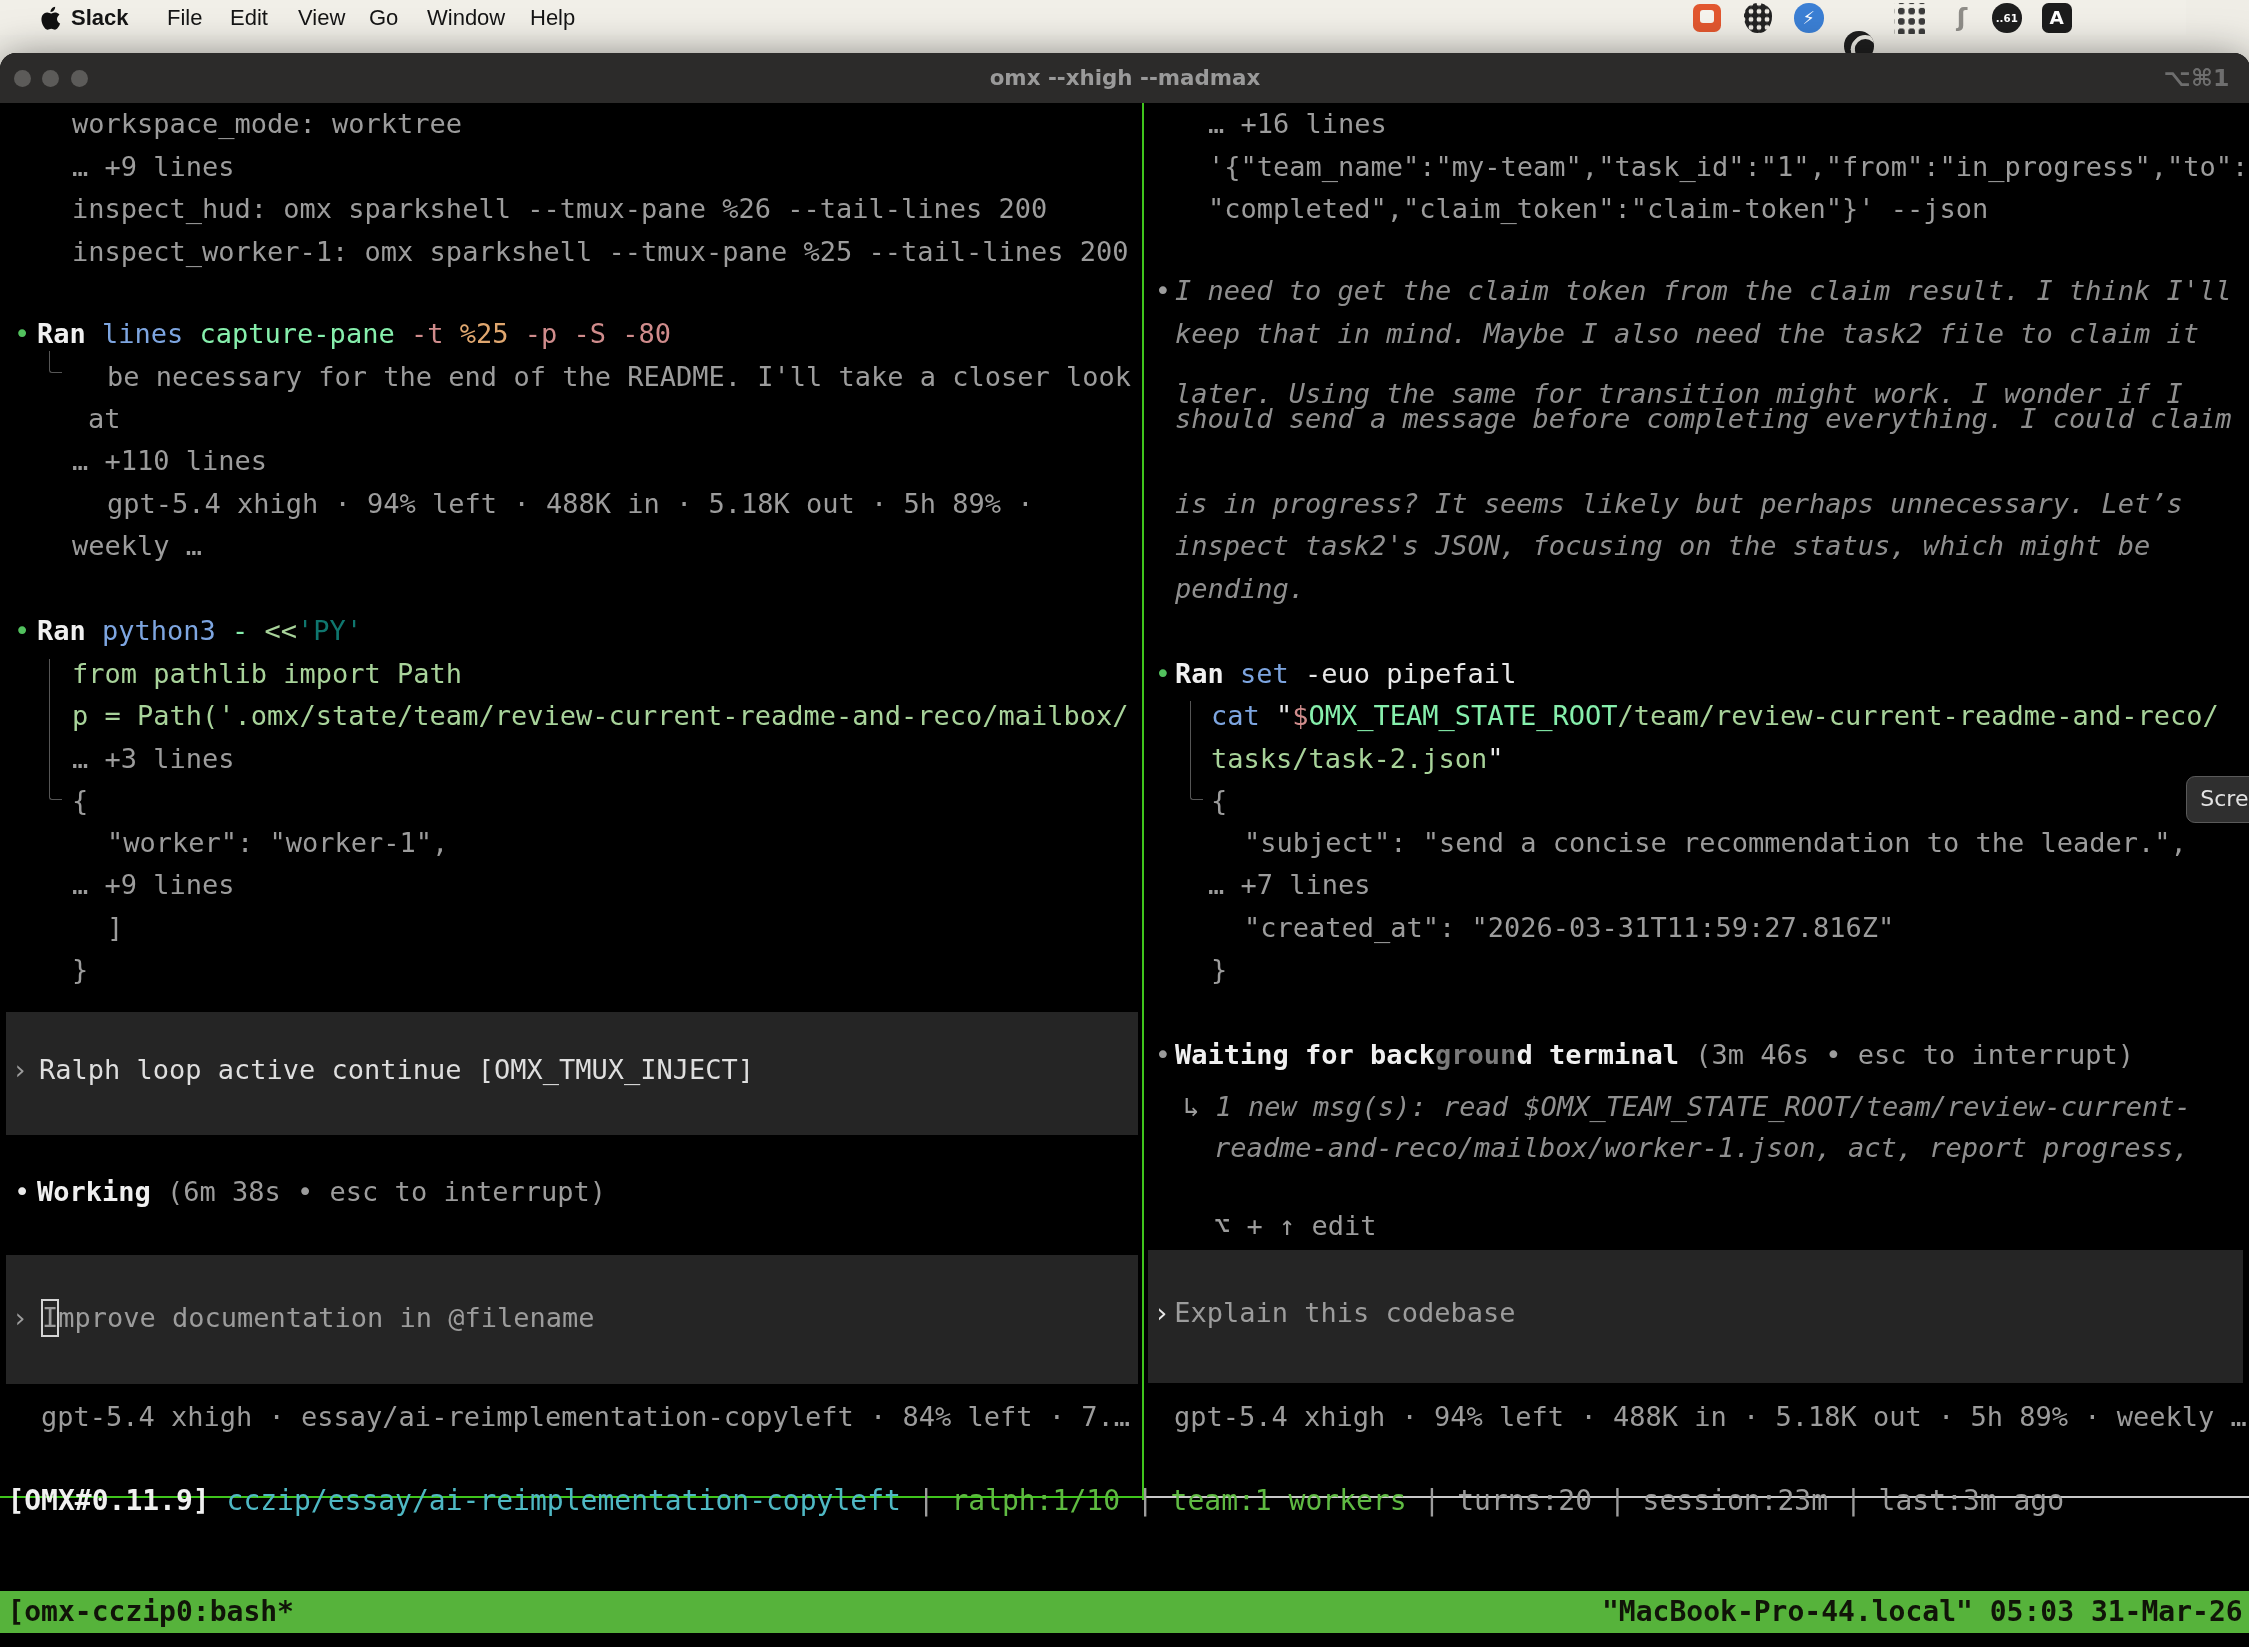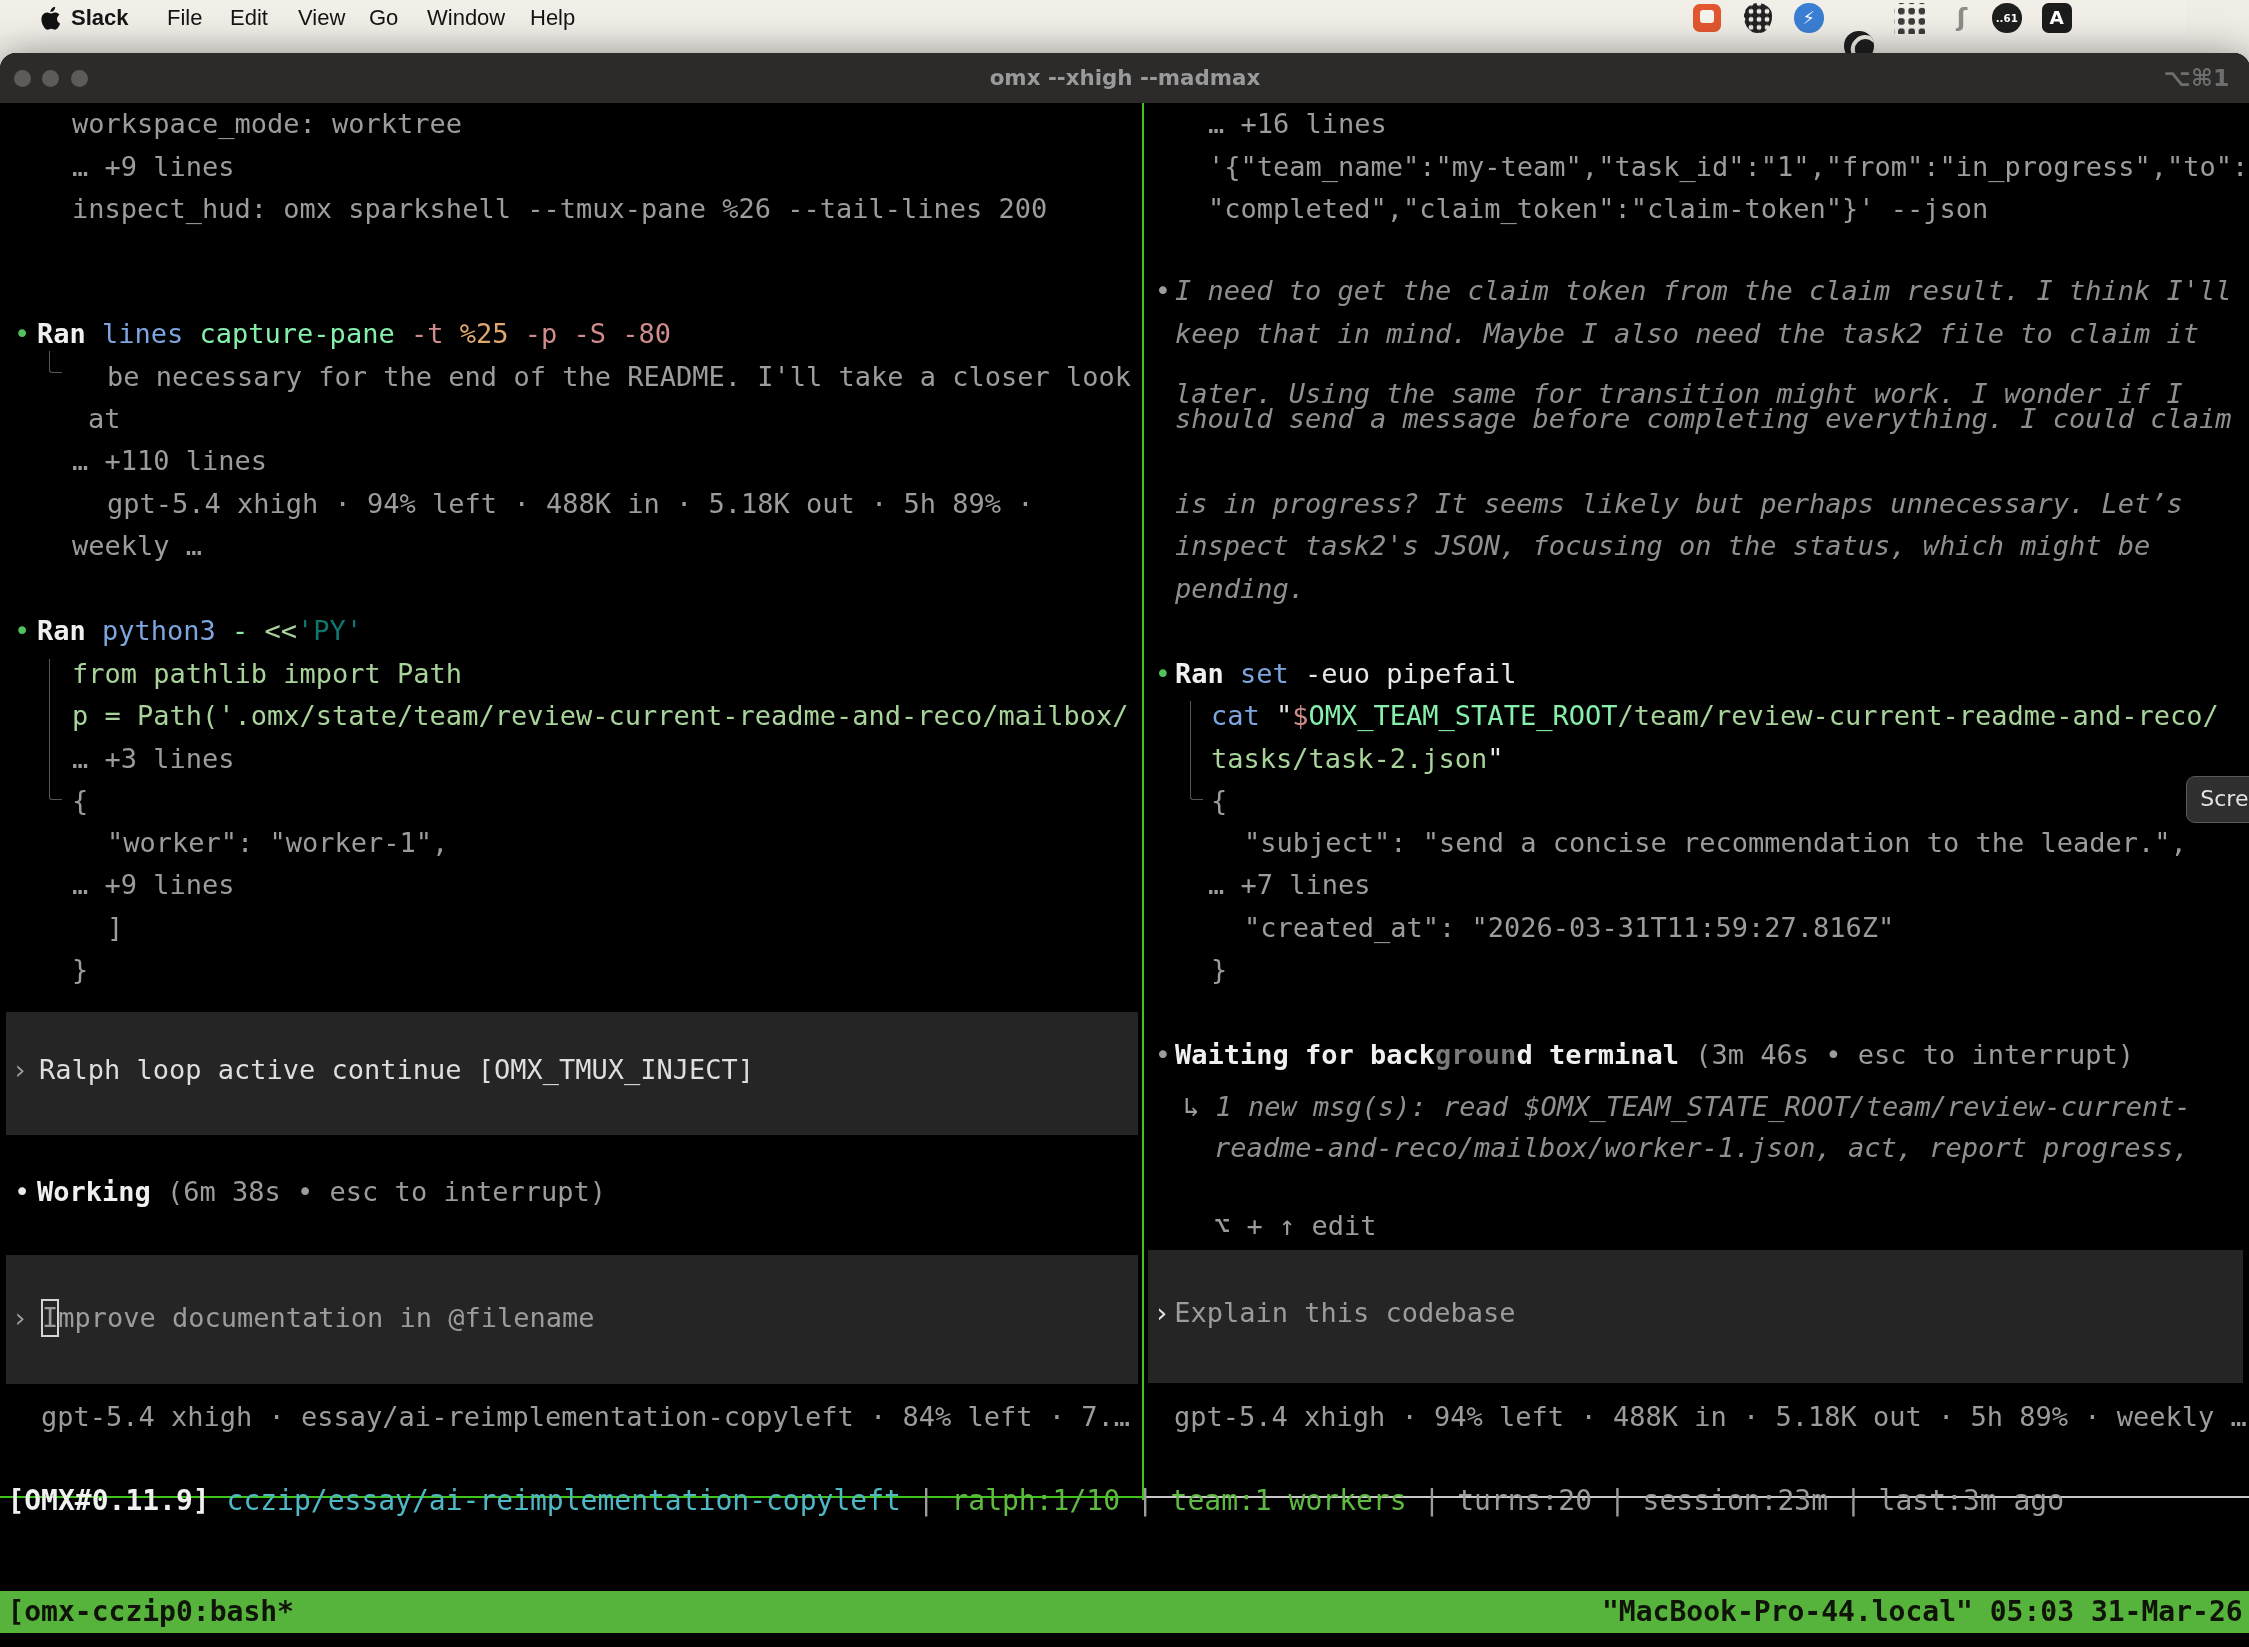--- a/index.html
+++ b/index.html
@@ -111,20 +111,21 @@
       <span class="box-text" style="left:33px;top:41px;color:#dedede;">Ralph loop active continue [OMX_TMUX_INJECT]</span>
     </div>
     <div class="hud-box" style="left:5.9px;top:1152px;width:1132px;height:129px;">
       <span class="box-prompt c-g" style="left:5.9px;top:46px;">›</span>
       <span class="box-text c-g" style="left:36px;top:46px;">Improve documentation in @filename</span>
       <div id="input-cursor" style="left:35px;top:44px;"></div>
     </div>
   <div class="tline" style="left: 72px; top: 4.4px;"><span class="tseg c-g">workspace_mode: worktree</span></div>
       <div class="tline" style="left: 72px; top: 47px;"><span class="tseg c-g">… +9 lines</span></div>
       <div class="tline" style="left: 72px; top: 89px;"><span class="tseg c-g">inspect_hud: omx sparkshell --tmux-pane %26 --tail-lines 200</span></div>
+      <div class="tline" style="left: 72px; top: 132px;"><span class="tseg c-g">inspect_worker-1: omx sparkshell --tmux-pane %25 --tail-lines 200</span></div>
       <span class="tbullet c-bg" style="left: 14px; top: 214px;">•</span>
       <div class="tline" style="left: 37px; top: 214px;"><span class="tseg c-wb">Ran </span><span class="tseg c-b">lines </span><span class="tseg c-lv">capture-pane </span><span class="tseg c-pk">-t </span><span class="tseg c-or">%25 </span><span class="tseg c-pk">-p </span><span class="tseg c-pk">-S </span><span class="tseg c-pk">-80</span></div>
       <div class="tline" style="left: 107px; top: 257px;"><span class="tseg c-g">be necessary for the end of the README. I'll take a closer look</span></div>
       <div class="tline" style="left: 88px; top: 299px;"><span class="tseg c-g">at</span></div>
       <div class="tline" style="left: 72px; top: 341px;"><span class="tseg c-g">… +110 lines</span></div>
       <div class="tline" style="left: 107px; top: 384px;"><span class="tseg c-g">gpt-5.4 xhigh · 94% left · 488K in · 5.18K out · 5h 89% ·</span></div>
       <div class="tline" style="left: 72px; top: 426px;"><span class="tseg c-g">weekly …</span></div>
       <span class="tbullet c-bg" style="left: 14px; top: 511px;">•</span>
       <div class="tline" style="left: 37px; top: 511px;"><span class="tseg c-wb">Ran </span><span class="tseg c-b">python3 </span><span class="tseg c-lv">- </span><span class="tseg c-gr">&lt;&lt;</span><span class="tseg c-pu">'PY'</span></div>
       <div class="tline" style="left: 72px; top: 554px;"><span class="tseg c-gr">from pathlib import Path</span></div>

